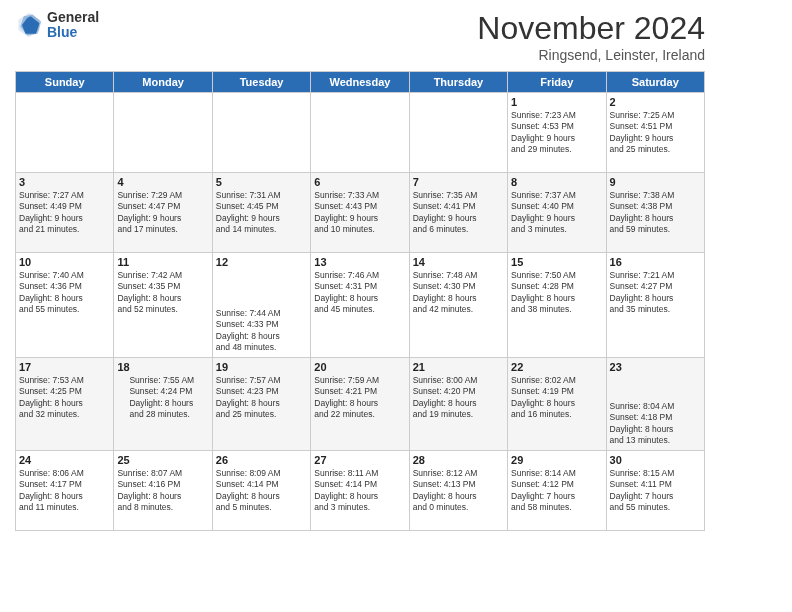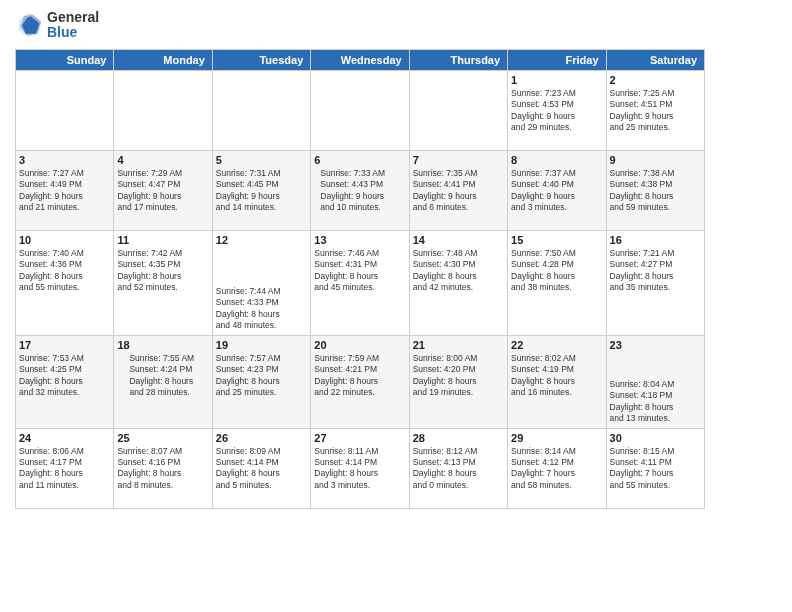--- a/index.html
+++ b/index.html
@@ -61,21 +61,21 @@
       width: 100%;
       border-collapse: collapse;
       table-layout: fixed;
     }
     .calendar th {
       background-color: #2a6db5;
       color: white;
       font-size: 11px;
       font-weight: bold;
       padding: 4px 7px;
-      text-align: right;
+      text-align: center;
       border: 1px solid #ccc;
     }
     .calendar td {
       border: 1px solid #ccc;
       vertical-align: top;
       padding: 3px 3px;
       font-size: 9px;
       height: 80px;
       background: #fff;
     }
@@ -107,20 +107,24 @@
       <svg class="logo-icon" viewBox="0 0 32 32" width="32" height="32">
         <polygon points="16,2 28,10 28,22 16,30 4,22 4,10" fill="#2a6db5" opacity="0.15"></polygon>
         <polygon points="20,4 30,12 26,26 14,28 6,18 10,6" fill="#2a6db5" opacity="0.4"></polygon>
         <polygon points="18,6 28,14 24,26 12,26 8,16 14,8" fill="#2a6db5"></polygon>
       </svg>
       <div class="logo-text">
         <span class="logo-general">General</span>
         <span class="logo-blue">Blue</span>
       </div>
     </div>
+    <div class="title-block">
+      <div class="month-title">November 2024</div>
+      <div class="location">Ringsend, Leinster, Ireland</div>
+    </div>
   </div>
 
   <table class="calendar">
     <thead>
       <tr>
         <th>Sunday</th>
         <th>Monday</th>
         <th>Tuesday</th>
         <th>Wednesday</th>
         <th>Thursday</th>
@@ -167,21 +171,21 @@
           </td>
           <td>
             <span class="day-number">5</span>
             <div class="day-info" style="white-space: pre-line;">Sunrise: 7:31 AM
 Sunset: 4:45 PM
 Daylight: 9 hours
 and 14 minutes.</div>
           </td>
           <td>
             <span class="day-number">6</span>
-            <div class="day-info" style="white-space: pre-line; margin-left: 6px;">Sunrise: 7:33 AM
+            <div class="day-info" style="white-space: pre-line;">Sunrise: 7:33 AM
 Sunset: 4:43 PM
 Daylight: 9 hours
 and 10 minutes.</div>
           </td>
           <td>
             <span class="day-number">7</span>
             <div class="day-info" style="white-space: pre-line;">Sunrise: 7:35 AM
 Sunset: 4:41 PM
 Daylight: 9 hours
 and 6 minutes.</div>

